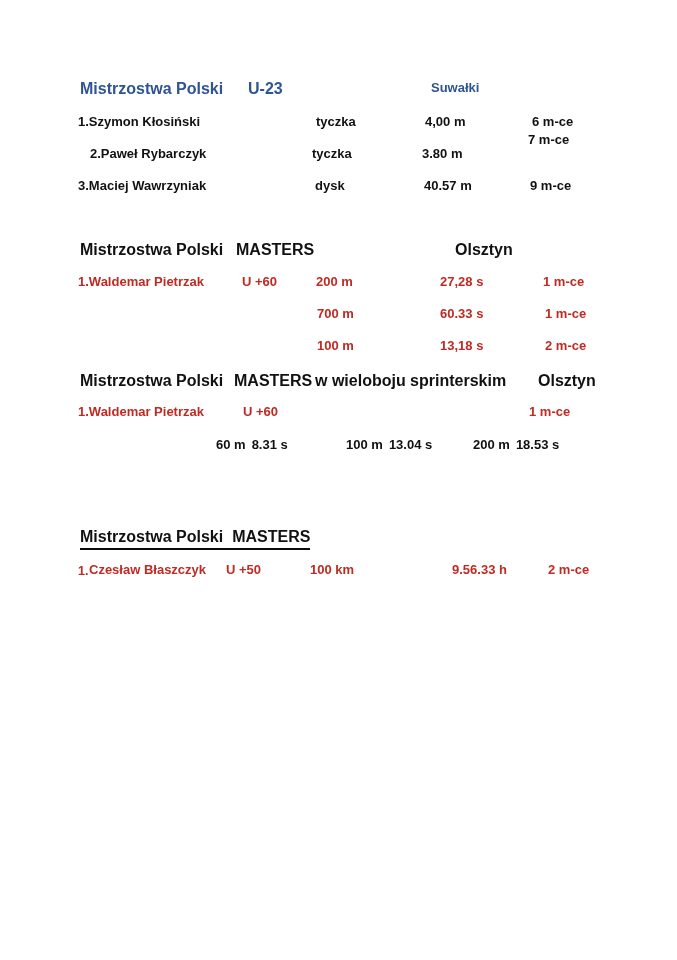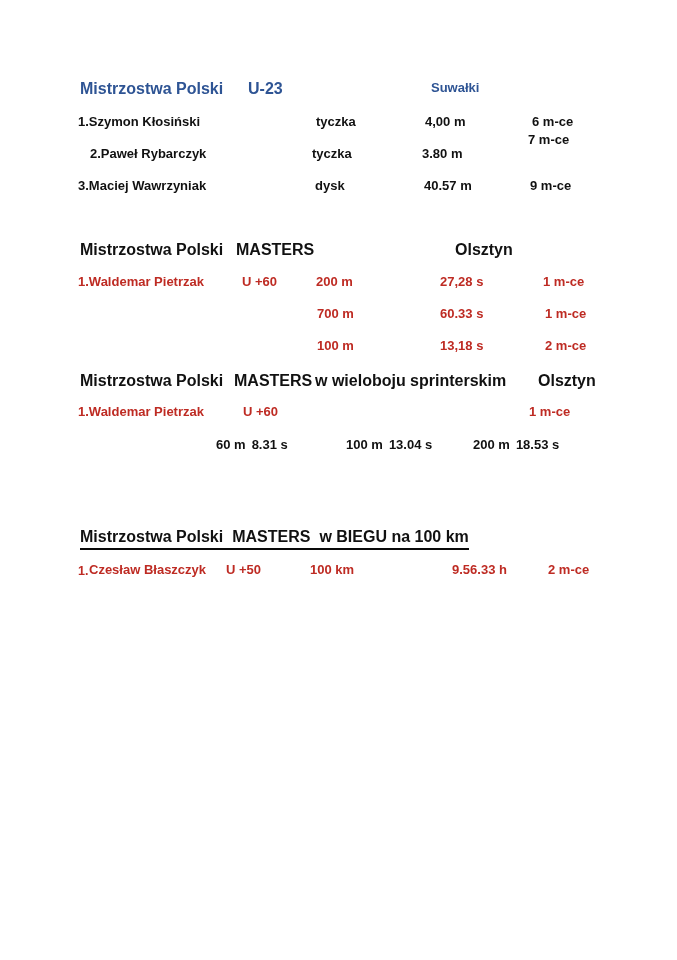--- a/index.html
+++ b/index.html
@@ -121,21 +121,20 @@
         <span>200 m</span>
         <span>18.53 s</span>
       </span>
     </div>
   </section>
 
   <section>
     <div class="pos underline-head" style="left:80px; top:527px">
       <span class="h-black">Mistrzostwa Polski</span>
       <span class="h-black">MASTERS</span>
-      <span class="h-black">w BIEGU na 100 km</span>
     </div>
 
     <div>
       <span class="pos body-txt red num-sm" style="left:78px;  top:564px">1.</span>
       <span class="pos body-txt red" style="left:89px;  top:562px">Czesław Błaszczyk</span>
       <span class="pos body-txt red" style="left:226px; top:562px">U +50</span>
       <span class="pos body-txt red" style="left:310px; top:562px">100 km</span>
       <span class="pos body-txt red" style="left:452px; top:562px">9.56.33 h</span>
       <span class="pos body-txt red" style="left:548px; top:562px">2 m-ce</span>
     </div>

